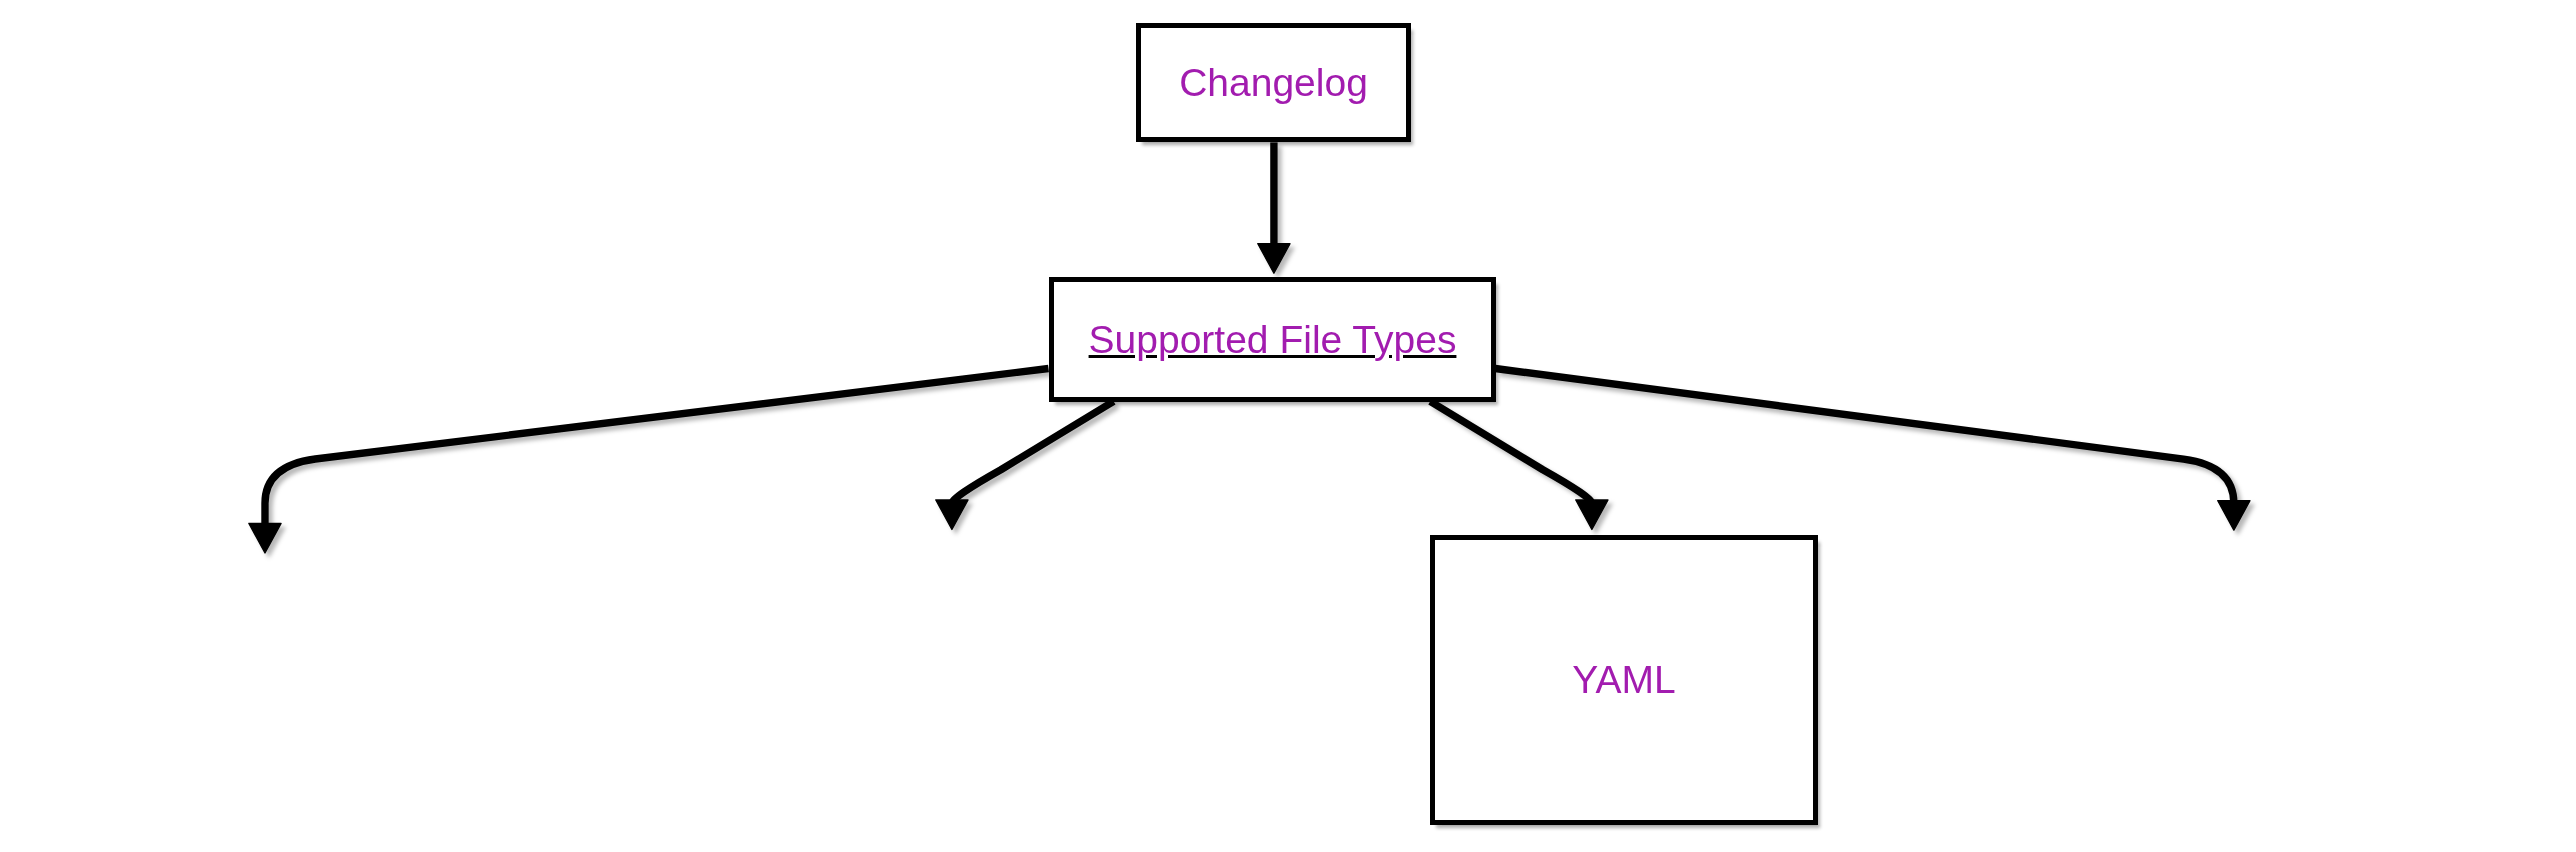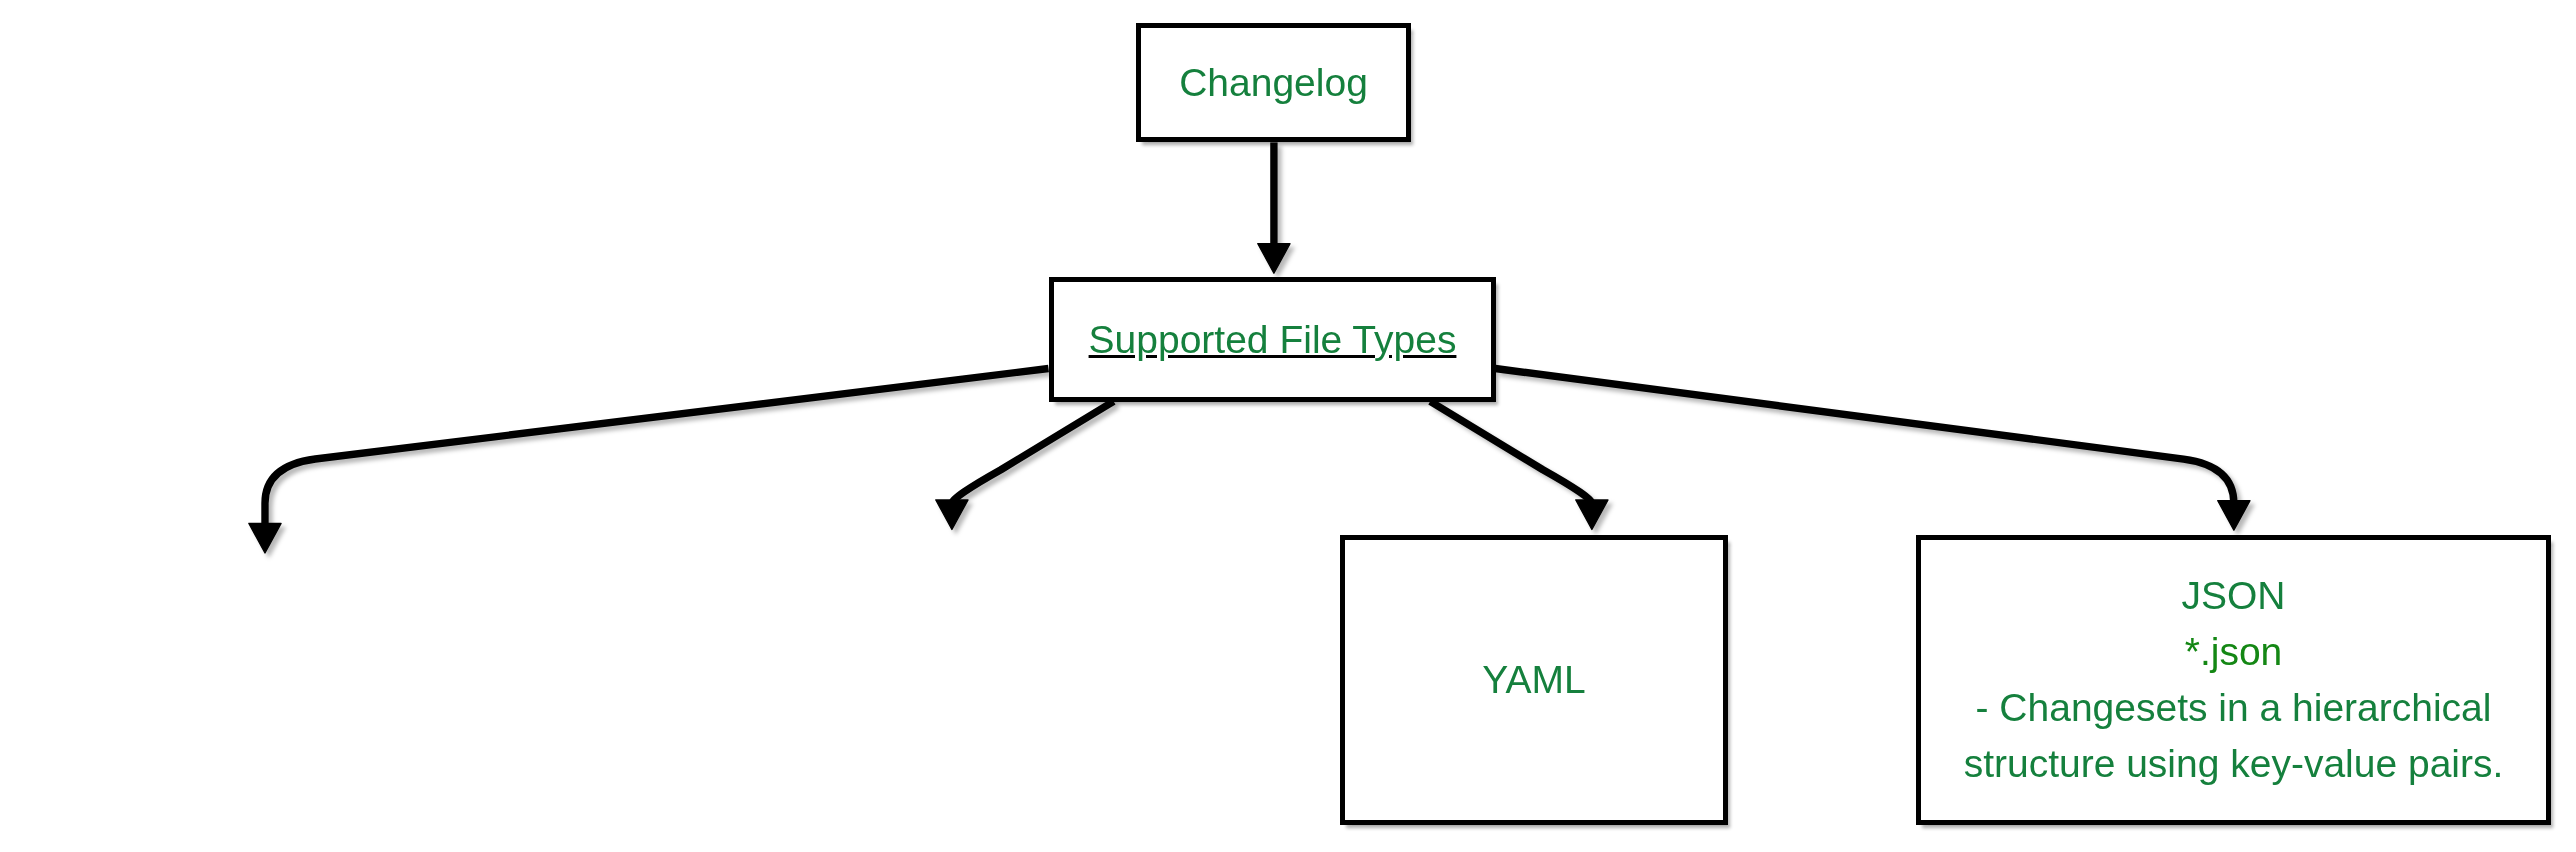--- a/index.html
+++ b/index.html
@@ -43,21 +43,21 @@
     display: flex;
     flex-direction: column;
     align-items: center;
     justify-content: center;
     text-align: center;
   }
   .line {
     font-size: 39px;
     line-height: 56px;
     white-space: nowrap;
-    color: #15803d;
+    color: #a21caf;
   }
   .ext {
     color: #148714;
   }
 </style>
 </head>
 <body>
 
 <div id="canvas">
 
@@ -87,25 +87,19 @@
   <div class="node" style="left:1136px; top:23px; width:275px; height:119px;">
     <div class="line">Changelog</div>
   </div>
 
   <div class="node" style="left:1049px; top:277px; width:447px; height:125px;text-decoration:underline;">
     <div class="line">Supported File Types</div>
   </div>
 
 
 
-  <div class="node" style="left:1340px; top:535px; width:388px; height:290px;">
+  <div class="node" style="left:1430px; top:535px; width:388px; height:290px;">
     <div class="line">YAML</div>
   </div>
 
-  <div class="node" style="left:1916px; top:535px; width:635px; height:290px;">
-    <div class="line">JSON</div>
-    <div class="line ext">*.json</div>
-    <div class="line">- Changesets in a hierarchical</div>
-    <div class="line">structure using key-value pairs.</div>
-  </div>
 
 </div>
 
 
 </body></html>

